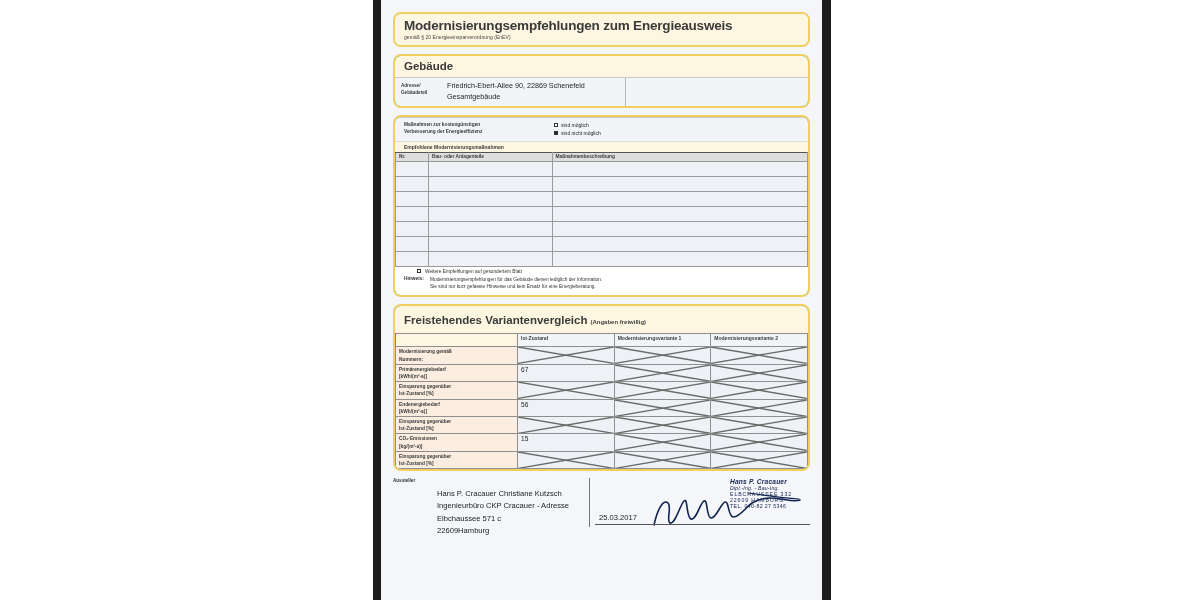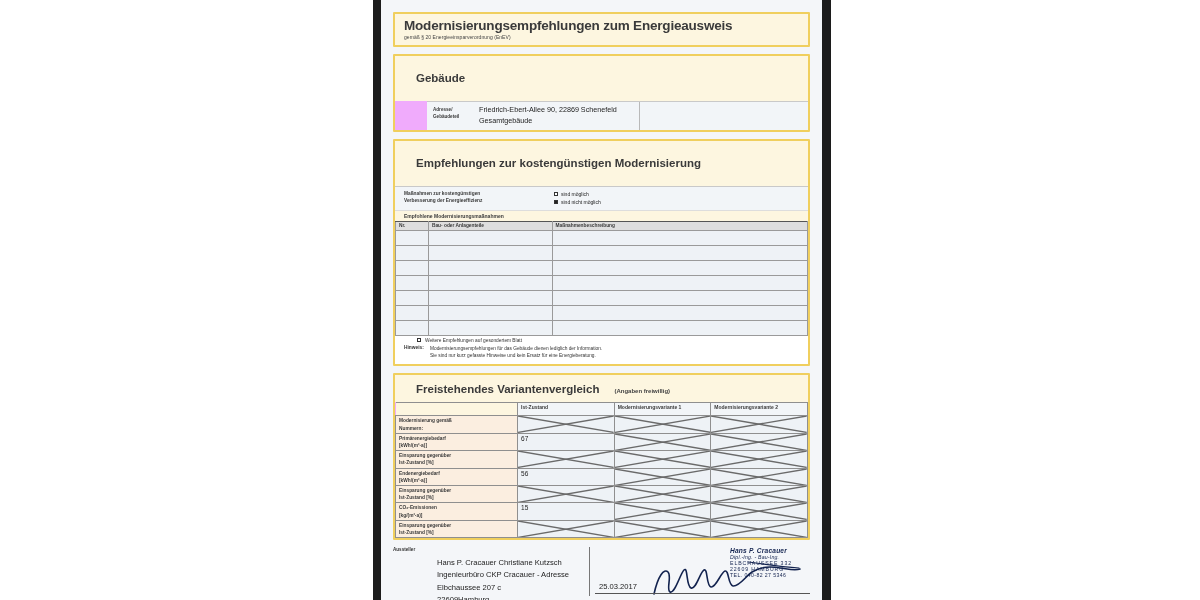--- a/index.html
+++ b/index.html
@@ -26,38 +26,38 @@
   #page {
     position: absolute;
     left: 381px; top: 0px;
     width: 441px; height: 600px;
     background: #f4f6f9;
     padding: 12px 12px 0 12px;
   }
 
   .panel {
     border: 2px solid #f0cf5e;
-    border-radius: 1px;
-    background: #f0abfc;
+    border-radius: 8px;
+    background: #14b8a6;
     margin-bottom: 7px;
     overflow: hidden;
   }
   .panel-hd {
     background: #fdf6e0;
     padding: 4px 9px 5px 9px;
   }
   .panel-hd h1 {
     margin: 0;
     font-size: 13.5px;
     font-weight: bold;
     color: #3a3a3a;
     letter-spacing: -0.2px;
   }
   .panel-hd h2 {
-    margin: 12px;
+    margin: 0;
     font-size: 11.5px;
     font-weight: bold;
     color: #3a3a3a;
   }
   .panel-hd .sub {
     font-size: 5px;
     color: #444;
     margin-top: 1px;
     letter-spacing: 0.05px;
   }
@@ -67,21 +67,20 @@
     color: #444;
     margin-left: 3px;
   }
 
   
   .geb-body {
     display: flex;
     background: #f2f5f8;
     border-top: 1px solid #c9c9c9;
     min-height: 28px;
-    margin-left: 32px;
   }
   .geb-cell { display: flex; padding: 3px 6px; }
   .geb-cell.left { width: 56%; border-right: 1px solid #b9b9b9; }
   .geb-cell.right { width: 44%; }
   .geb-lbl {
     font-size: 4.6px; font-weight: bold; color: #3a3a3a;
     line-height: 1.55; width: 46px; flex: none; padding-top: 1px;
   }
   .geb-val { font-size: 7.2px; color: #1c1c1c; line-height: 1.5; }
 
@@ -182,23 +181,20 @@
           </div>
           <div class="geb-val">
             <div>Friedrich-Ebert-Allee 90, 22869 Schenefeld</div>
             <div>Gesamtgebäude</div>
           </div>
         </div>
       </div>
     </div>
 
     <div class="panel">
-      <div class="panel-hd">
-        <h2>Empfehlungen zur kostengünstigen Modernisierung</h2>
-      </div>
 
       <div class="emp-opts">
         <div class="emp-q">
           <div>Maßnahmen zur kostengünstigen</div>
           <div>Verbesserung der Energieeffizienz</div>
         </div>
         <div class="emp-a">
           <div>
             <span class="cb"></span><span>sind möglich</span>
           </div>
@@ -475,21 +471,21 @@
             </tr>
           </tbody>
       </table>
     </div>
 
     <div class="footer">
       <div class="foot-left">
         <div class="aussteller-lbl">Aussteller</div>
         <div class="line">Hans P. Cracauer Christiane Kutzsch</div>
         <div class="line">Ingenieurbüro CKP Cracauer - Adresse</div>
-        <div class="line">Elbchaussee 207 c</div>
+        <div class="line">Elbchaussee 571 c</div>
         <div class="line">22609Hamburg</div>
       </div>
       <div class="vline"></div>
       <div class="foot-right">
         <div class="datum">25.03.2017</div>
         <div class="stamp">
           <div class="s1">Hans P. Cracauer</div>
           <div class="s2">Dipl.-Ing. - Bau-Ing.</div>
           <div class="s3">ELBCHAUSSEE 332</div>
           <div class="s4">22609 HAMBURG</div>

